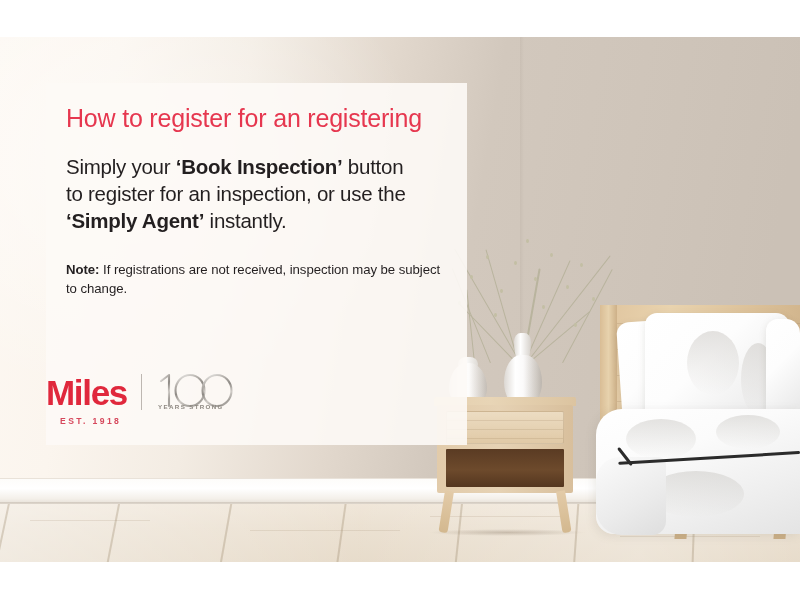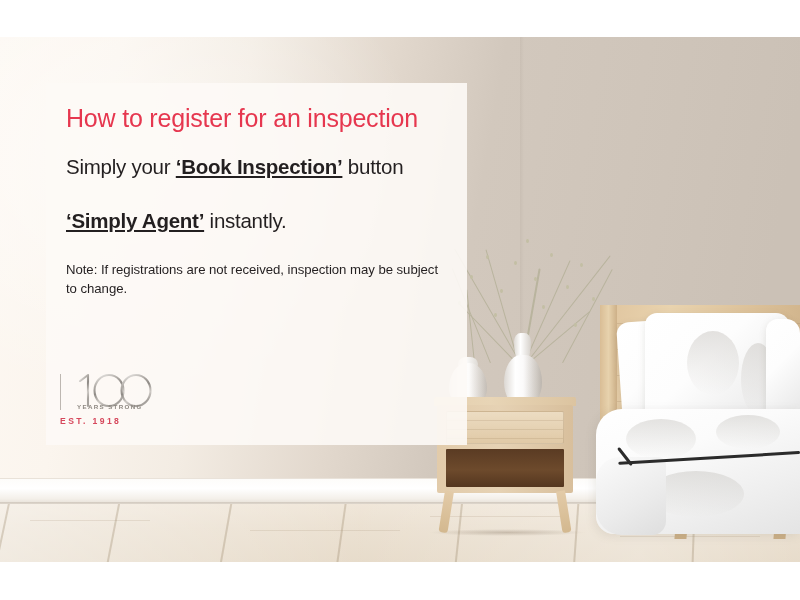--- a/index.html
+++ b/index.html
@@ -266,37 +266,37 @@
   }
 
   .card-lede {
     color: #231f20;
     font-size: 20.5px;
     font-weight: 400;
     line-height: 1.32;
     letter-spacing: -0.25px;
     margin-bottom: 26px;
   }
-  .card-lede b { font-weight: 700; text-decoration: underline; }
+  .card-lede b { font-weight: 700; }
 
   .card-body {
     color: #231f20;
     font-size: 13.2px;
     font-weight: 400;
     line-height: 1.47;
     letter-spacing: -0.05px;
     margin-bottom: 16px;
   }
   .card-note {
     color: #231f20;
     font-size: 13.2px;
     line-height: 1.47;
     letter-spacing: -0.05px;
   }
-  .card-note b { font-weight: 400; }
+  .card-note b { font-weight: 700; }
 
   
   .logo { position: absolute; left: 46px; top: 371px; width: 230px; height: 66px; }
   .logo-row { position: relative; display: flex; align-items: center; height: 42px; }
   .logo-word {
     color: #e0283c;
     font-size: 35px;
     font-weight: 700;
     letter-spacing: -1.3px;
     line-height: 1;
@@ -433,37 +433,38 @@
         <div class="ns-shelf"></div>
       </div>
       <div class="ns-leg l"></div>
       <div class="ns-leg r"></div>
     </div>
 
   </div>
 
   <div class="card">
 
-    <div class="card-heading">How to register for an inspection</div>
+    <div class="card-heading">How to register for an registering</div>
 
     <div class="card-lede">
       <span>Simply your </span><b>‘Book Inspection’</b><span> button</span><br>
-      <br>
+      <span>to register for an inspection, or use the</span><br>
       <b>‘Simply Agent’</b><span> instantly.</span>
     </div>
 
 
     <div class="card-note">
       <b>Note:</b><span> If registrations are not received, inspection may be subject to change.</span>
     </div>
 
   </div>
 
   <div class="logo">
     <div class="logo-row">
+      <div class="logo-word">Miles</div>
       <div class="logo-divider"></div>
       <div class="logo-100">
         <svg width="78" height="40" viewBox="0 0 78 40">
           <defs>
             <linearGradient id="silver" x1="0" y1="0" x2="0.4" y2="1">
               <stop offset="0%" stop-color="#f2f1ef"></stop>
               <stop offset="28%" stop-color="#b9b5b0"></stop>
               <stop offset="55%" stop-color="#8e8a85"></stop>
               <stop offset="80%" stop-color="#cfcbc6"></stop>
               <stop offset="100%" stop-color="#a6a29d"></stop>

